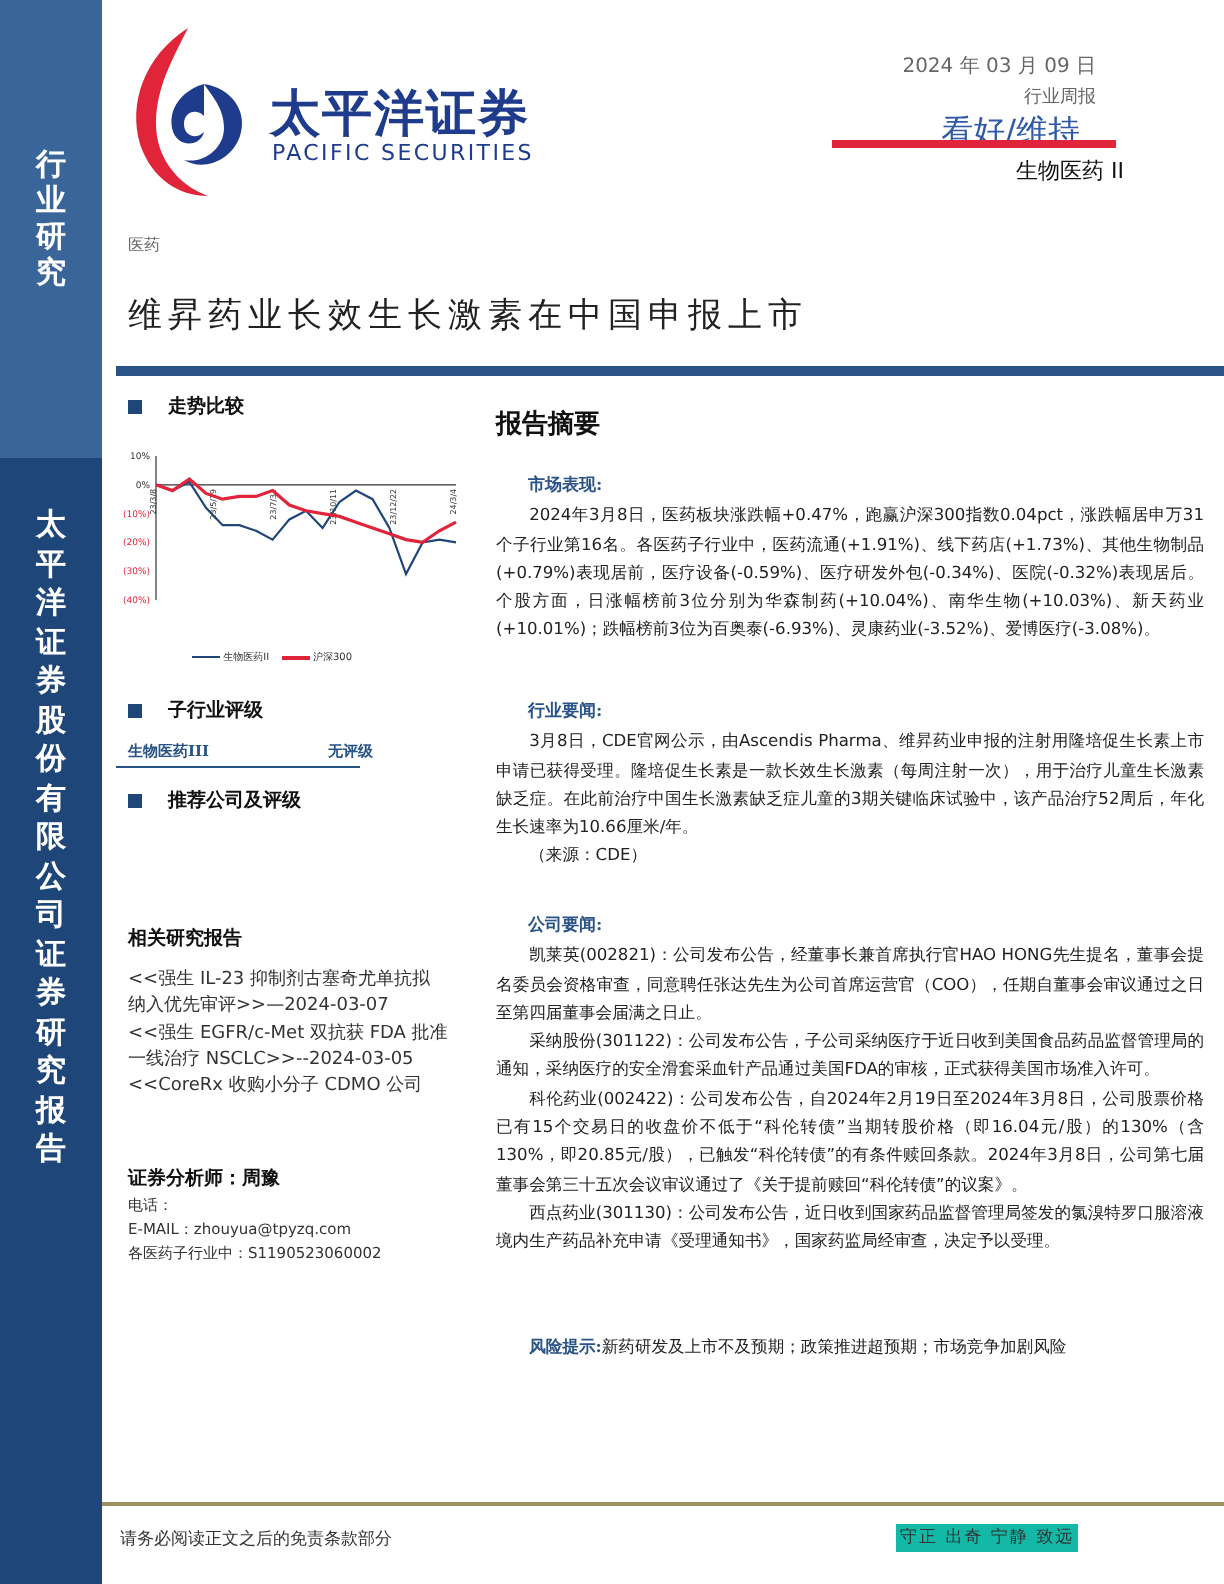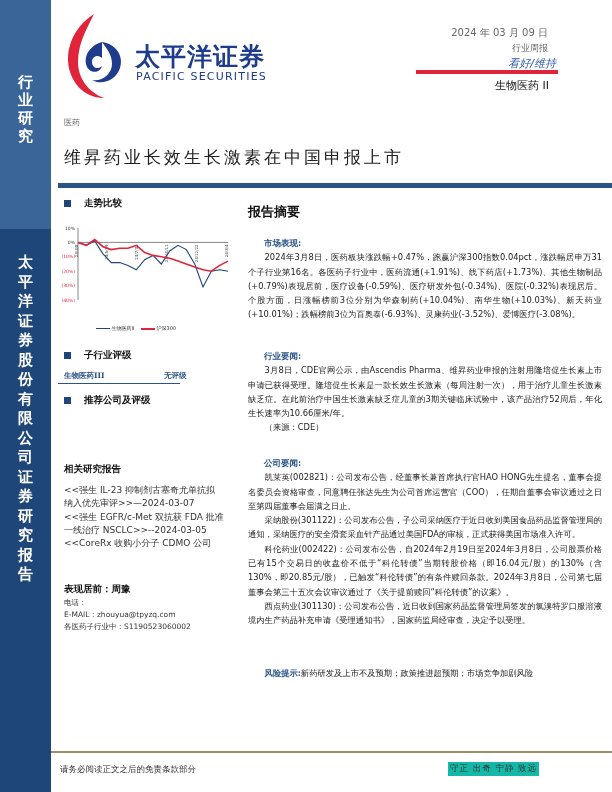--- a/index.html
+++ b/index.html
@@ -12,23 +12,23 @@
   .vtext span { display:block; }
   .v1 { top:73px; font-size:15px; }
   .v2 { top:253px; font-size:15px; line-height:19.5px; }
 
   .logo { position:absolute; left:64px; top:12px; width:64px; height:88px; }
   .brand-cn { position:absolute; left:135px; top:40px; font-size:25px; font-weight:bold; color:#1f3c8c; letter-spacing:1px; }
   .brand-en { position:absolute; left:136px; top:70px; font-size:11px; color:#1f3c8c; letter-spacing:1.2px; font-family:"DejaVu Sans",sans-serif; }
 
   .hdr-date { position:absolute; right:64px; top:26px; font-size:10px; color:#666; }
   .hdr-type { position:absolute; right:64px; top:42px; font-size:9px; color:#666; }
-  .hdr-rating { position:absolute; right:56px; top:56px; font-size:11px; color:#2e5aa6;font-style:italic; }
+  .hdr-rating { position:absolute; right:72px; top:56px; font-size:16px; color:#2e5aa6; }
   .hdr-redline { position:absolute; left:416px; top:70px; width:142px; height:4px; background:#e0253a; }
-  .hdr-industry { position:absolute; right:63px; top:78px; font-size:11px; color:#111; }
+  .hdr-industry { position:absolute; right:50px; top:78px; font-size:11px; color:#111; }
 
   .sector-tag { position:absolute; left:64px; top:117px; font-size:8px; color:#666; }
   .main-title { position:absolute; left:64px; top:146px; font-size:17px; color:#222; font-family:"DejaVu Serif",serif; letter-spacing:3px; }
   .title-bar { position:absolute; left:58px; top:183px; width:554px; height:5px; background:#2a5488; }
 
   .sec-h { position:absolute; font-size:9.5px; font-weight:bold; color:#111; font-family:Liberation Serif, serif; }
   .sq { position:absolute; width:7px; height:7px; background:#1f4678; }
 
   .chart { position:absolute; left:60px; top:218px; width:180px; height:118px; }
   .legend { position:absolute; left:96px; top:325px; font-size:5px; color:#333; }
@@ -144,21 +144,21 @@
 
 <div class="related-h">相关研究报告</div>
 <div class="related">
   <div>&lt;&lt;强生 IL-23 抑制剂古塞奇尤单抗拟</div>
   <div>纳入优先审评&gt;&gt;—2024-03-07</div>
   <div>&lt;&lt;强生 EGFR/c-Met 双抗获 FDA 批准</div>
   <div>一线治疗 NSCLC&gt;&gt;--2024-03-05</div>
   <div>&lt;&lt;CoreRx 收购小分子 CDMO 公司</div>
 </div>
 
-<div class="analyst-h">表现居前：周豫</div>
+<div class="analyst-h">证券分析师：周豫</div>
 <div class="analyst">
   <div>电话：</div>
   <div>E-MAIL：zhouyua@tpyzq.com</div>
   <div>各医药子行业中：S1190523060002</div>
 </div>
 
 <div class="summary-h">报告摘要</div>
 
 <div class="body" style="top:236px;">
   <div class="lblline">市场表现:</div>

